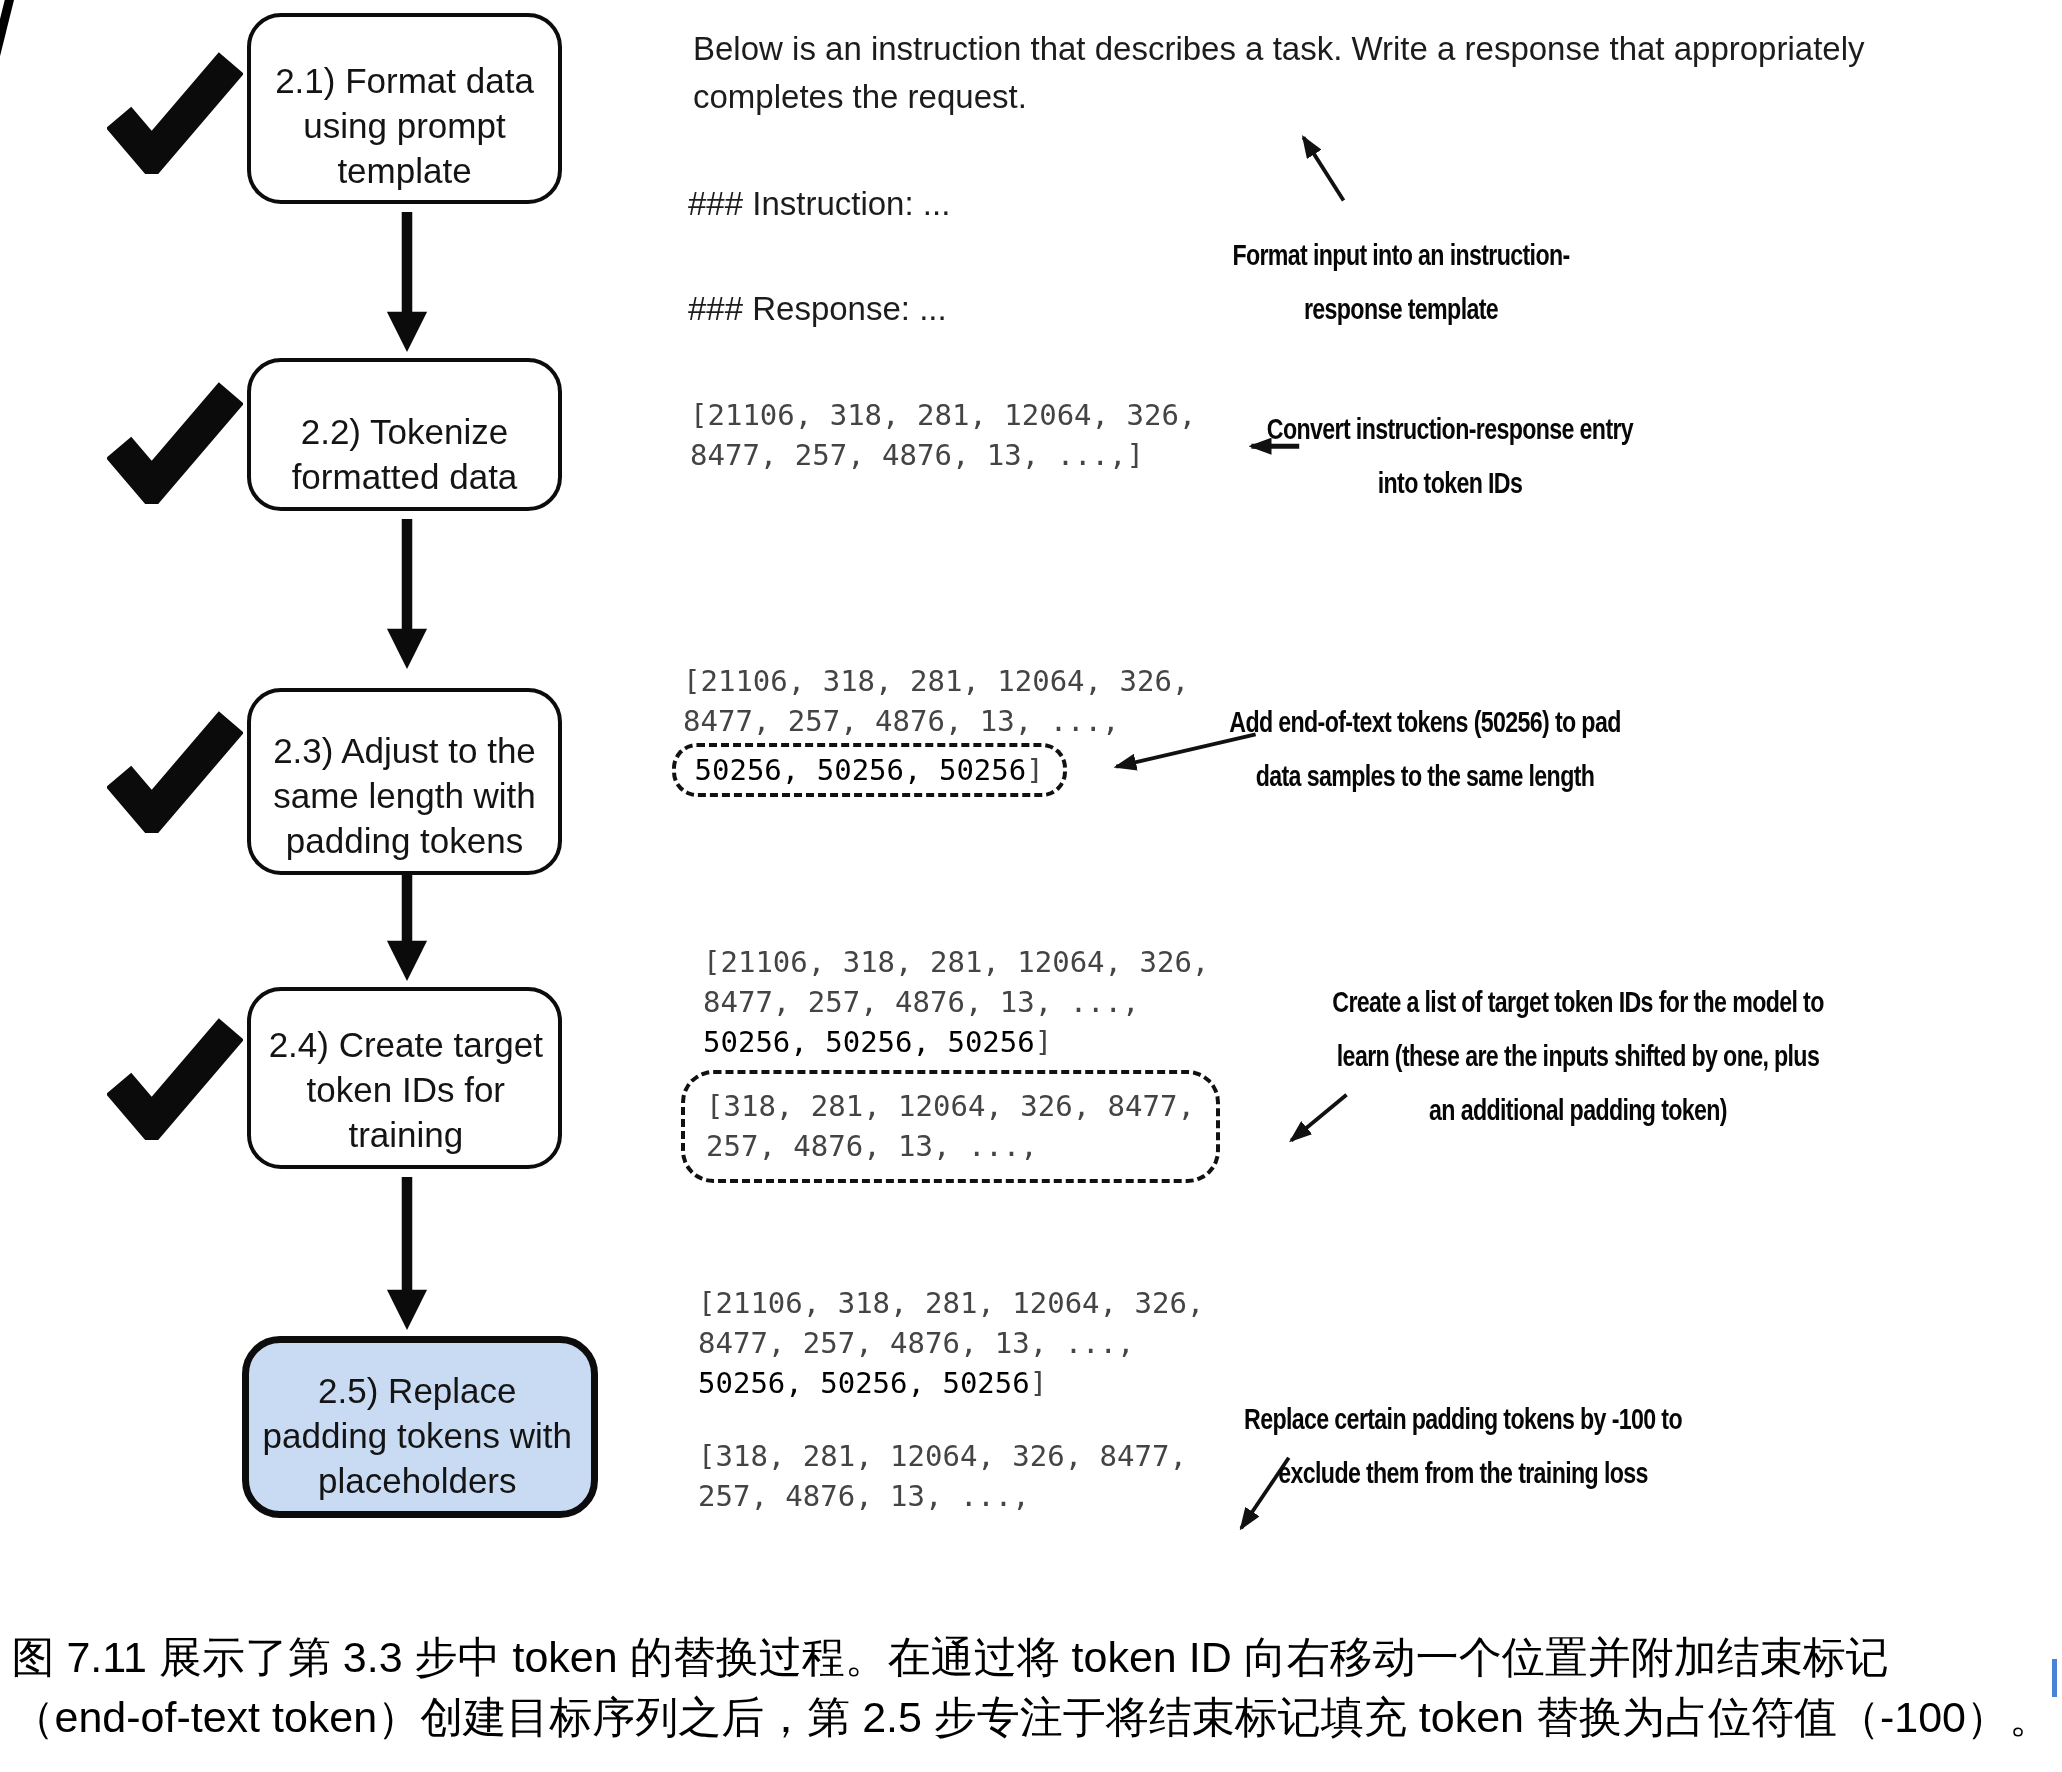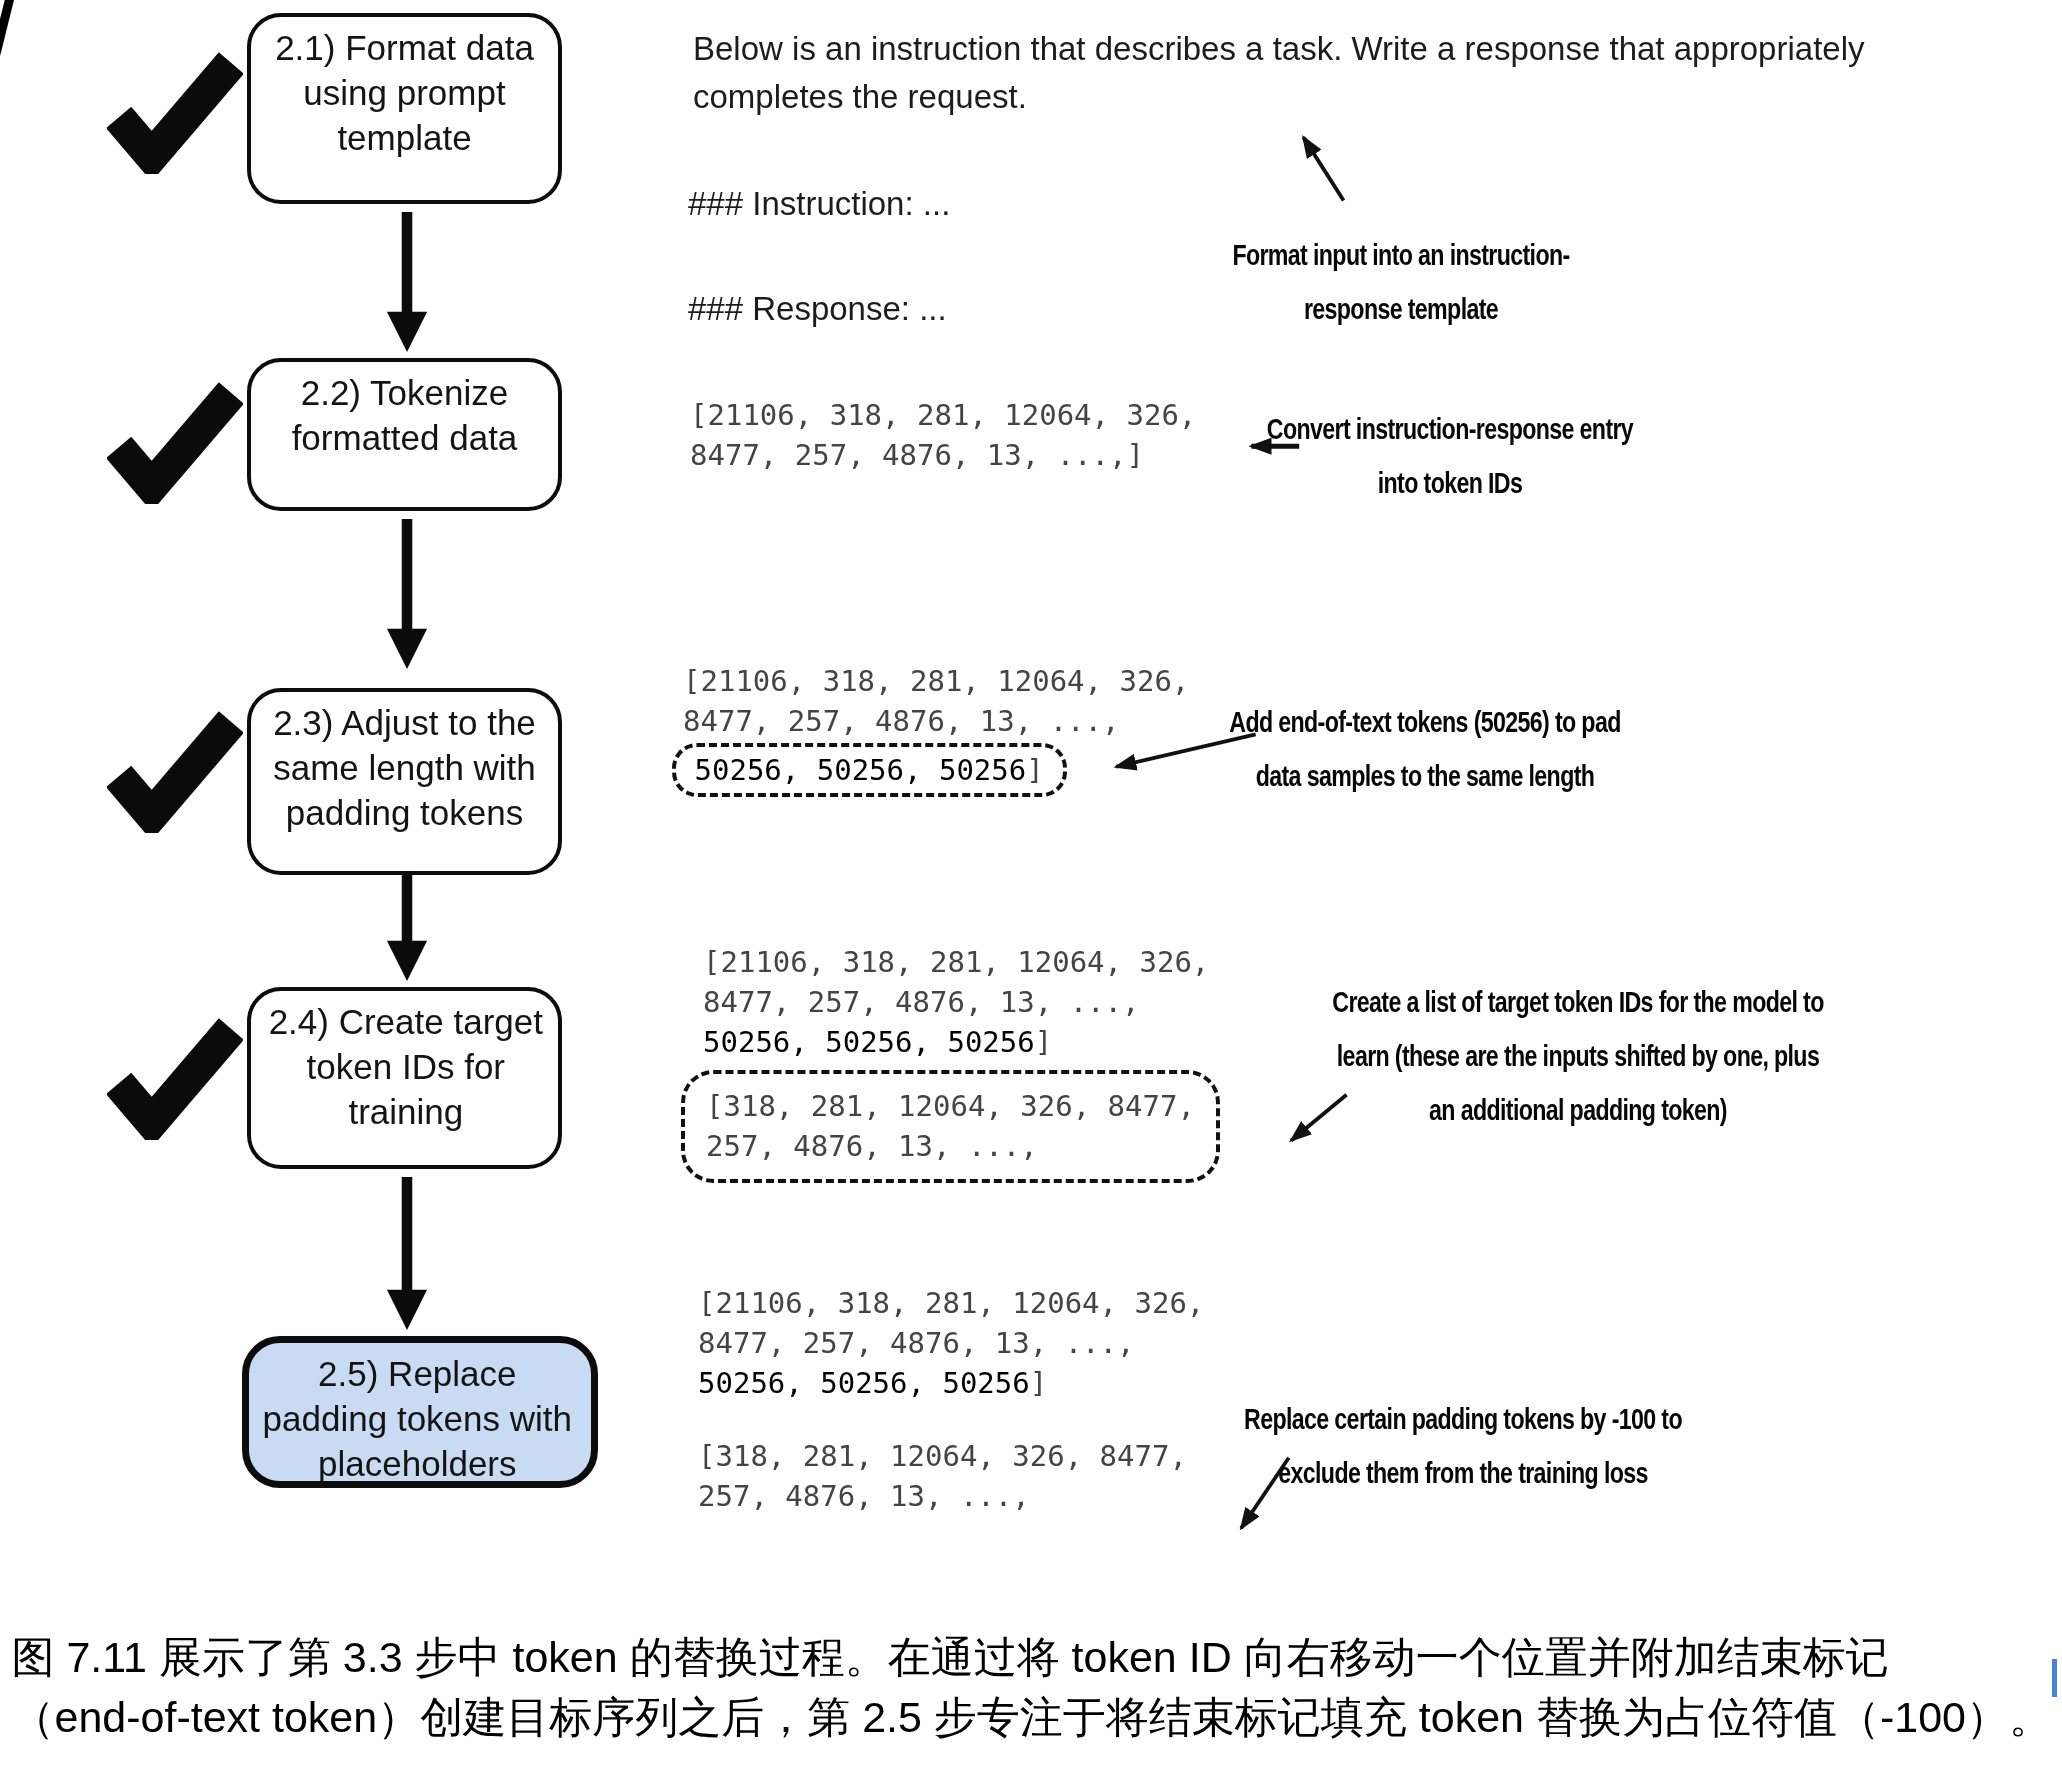--- a/index.html
+++ b/index.html
@@ -4,21 +4,21 @@
 <style>
   html,body{margin:0;padding:0;background:#ffffff;}
   .canvas{
     position:relative;width:2063px;height:1772px;background:#ffffff;overflow:hidden;
     font-family:"Liberation Sans", sans-serif;color:#111;
   }
   
   .flowbox{
     position:absolute;left:247px;width:315px;
     border:4.8px solid #0c0c0c;border-radius:34px;background:#ffffff;
-    display:flex;align-items:flex-start;justify-content:center;text-align:center;
+    display:flex;align-items:flex-end;justify-content:center;text-align:center;
     font-size:35px;line-height:45px;color:#141414;padding:7.6px 13.4px;box-sizing:border-box;
   }
   .flowbox.highlight{
     left:242px;width:356px;border-width:7.6px;background:#c9daf3;border-radius:38px;
   }
   .check{position:absolute;width:136px;height:124px;}
   .varrow{position:absolute;left:381px;width:52px;}
   
   .sans{position:absolute;font-size:33px;line-height:48px;color:#1c1c1c;}
   .mono{
@@ -79,21 +79,21 @@
     </div>
   <div class="flowbox" style="top:358px;height:153px;">
       <span>2.2) Tokenize formatted data</span>
     </div>
   <div class="flowbox" style="top:676px;height:187px;margin-top:12px;">
       <span>2.3) Adjust to the same length with padding tokens</span>
     </div>
   <div class="flowbox" style="top:987px;height:182px;padding-left:16px;">
       <span>2.4) Create target token IDs for training</span>
     </div>
-  <div class="flowbox highlight" style="top:1336px;height:152px;padding-left:8px;">
+  <div class="flowbox highlight" style="top:1336px;height:182px;padding-left:8px;">
       <span>2.5) Replace padding tokens with placeholders</span>
     </div>
 
   <svg class="varrow" style="top:212px;height:140px;" viewBox="0 0 54 146">
       <line x1="27" y1="0" x2="27" y2="106" stroke="#0b0b0b" stroke-width="11"></line>
       <polygon points="6,104 48,104 27,146" fill="#0b0b0b"></polygon>
     </svg>
   <svg class="varrow" style="top:519px;height:150px;" viewBox="0 0 54 157">
       <line x1="27" y1="0" x2="27" y2="117" stroke="#0b0b0b" stroke-width="11"></line>
       <polygon points="6,115 48,115 27,157" fill="#0b0b0b"></polygon>

